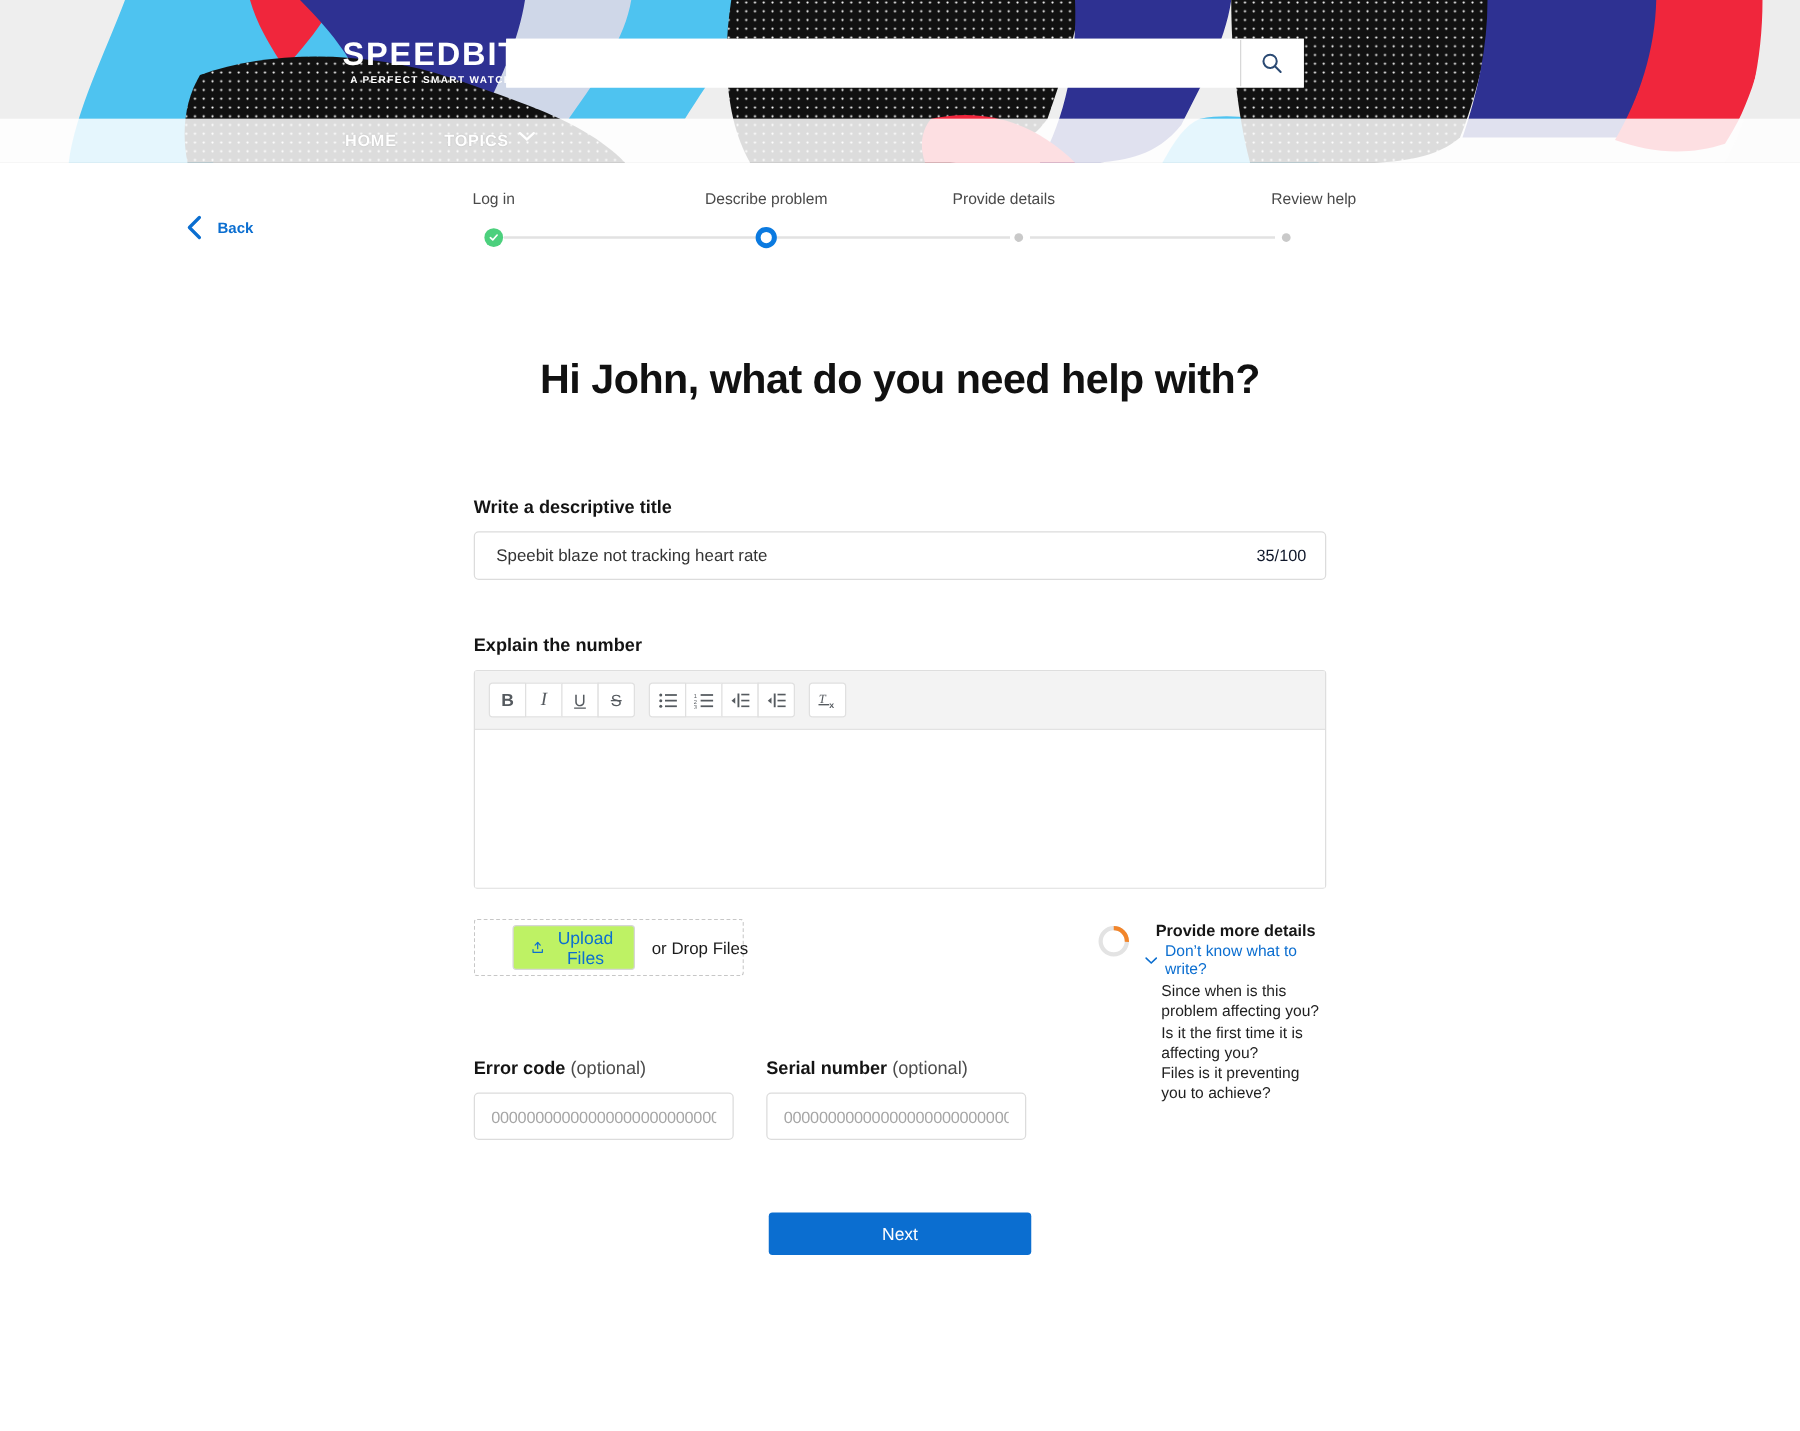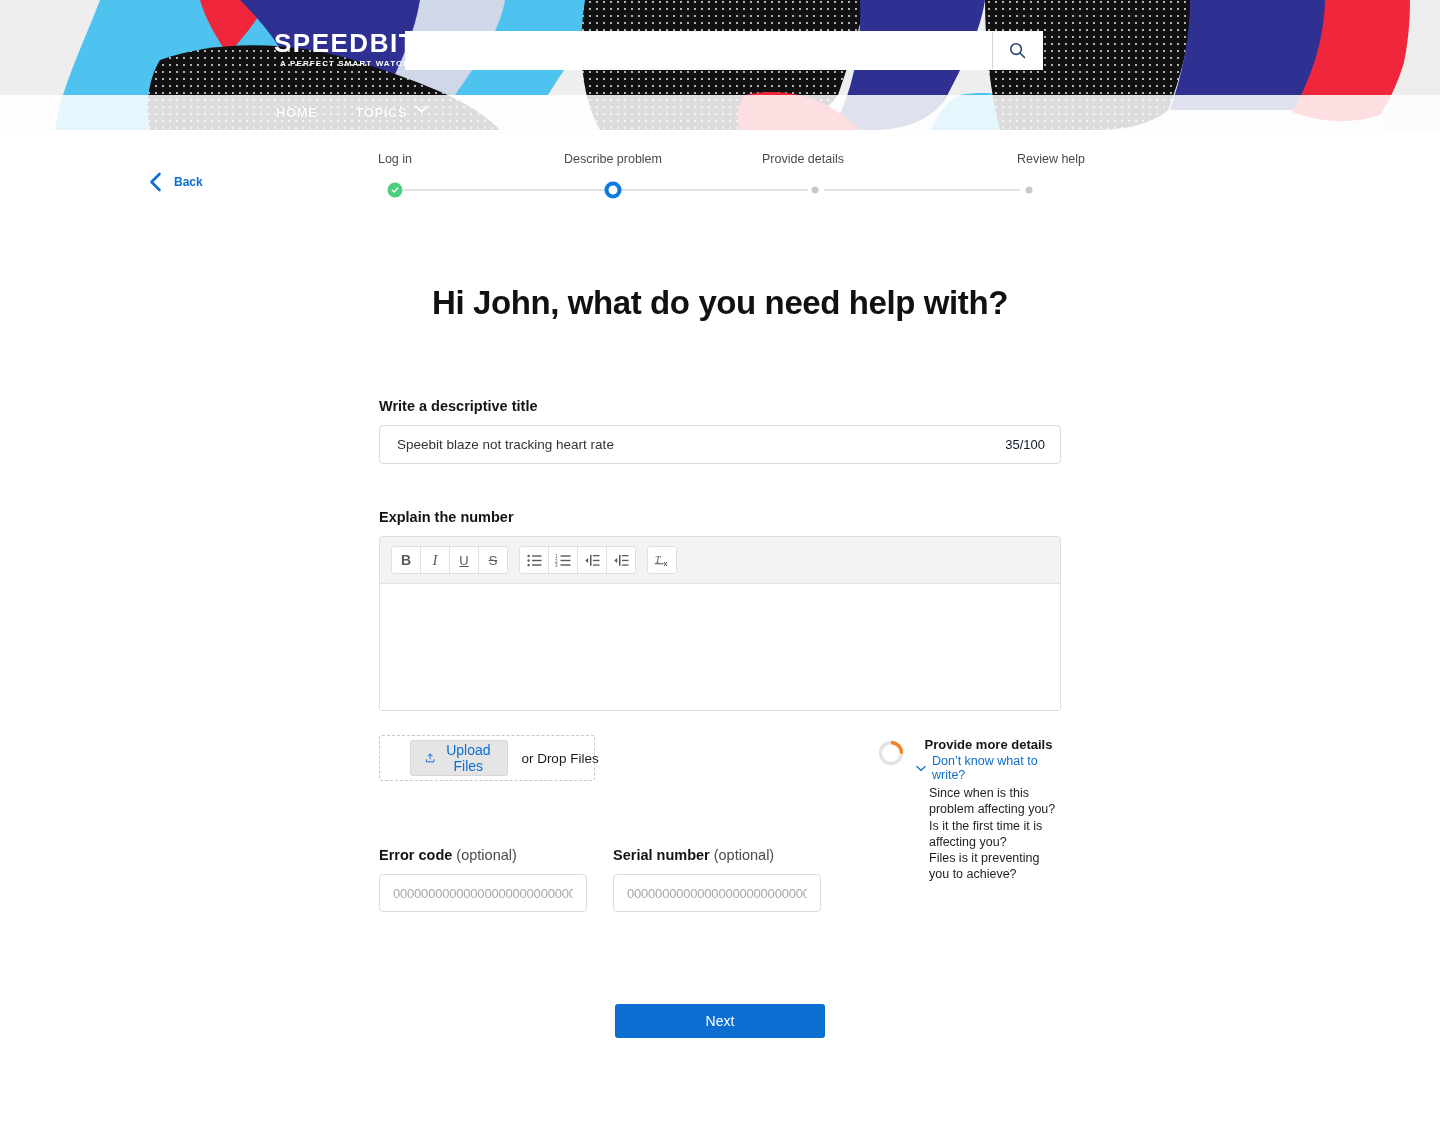--- a/index.html
+++ b/index.html
@@ -304,21 +304,21 @@
     padding: 4px;
     display: inline-flex;
     align-items: center;
     width: 216px;
     box-sizing: border-box;
     background: #fff;
   }
   .upload-btn {
     border: 1px solid #d6d6d6;
     border-radius: 3px;
-    background: #e5e5e5;
+    background: #bef264;
     height: 36px;
     padding: 0 14px;
     display: flex;
     align-items: center;
     gap: 8px;
     color: #0b6ed0;
     font-size: 14px;
     cursor: pointer;
     font-family: "Liberation Sans", sans-serif;
     margin-left: 26px;
@@ -400,21 +400,20 @@
   .next-btn {
     width: 210px;
     height: 34px;
     background: #0b6ed0;
     color: #fff;
     border: none;
     border-radius: 3px;
     font-size: 14px;
     font-family: "Liberation Sans", sans-serif;
     cursor: pointer;
-    margin-top: 34px;
   }
 </style>
 </head>
 <body>
 
 <div class="header">
 
   <svg class="header-art" viewBox="0 0 1440 130" preserveAspectRatio="none">
     <defs>
       <pattern id="dots" width="7" height="7" patternUnits="userSpaceOnUse">

